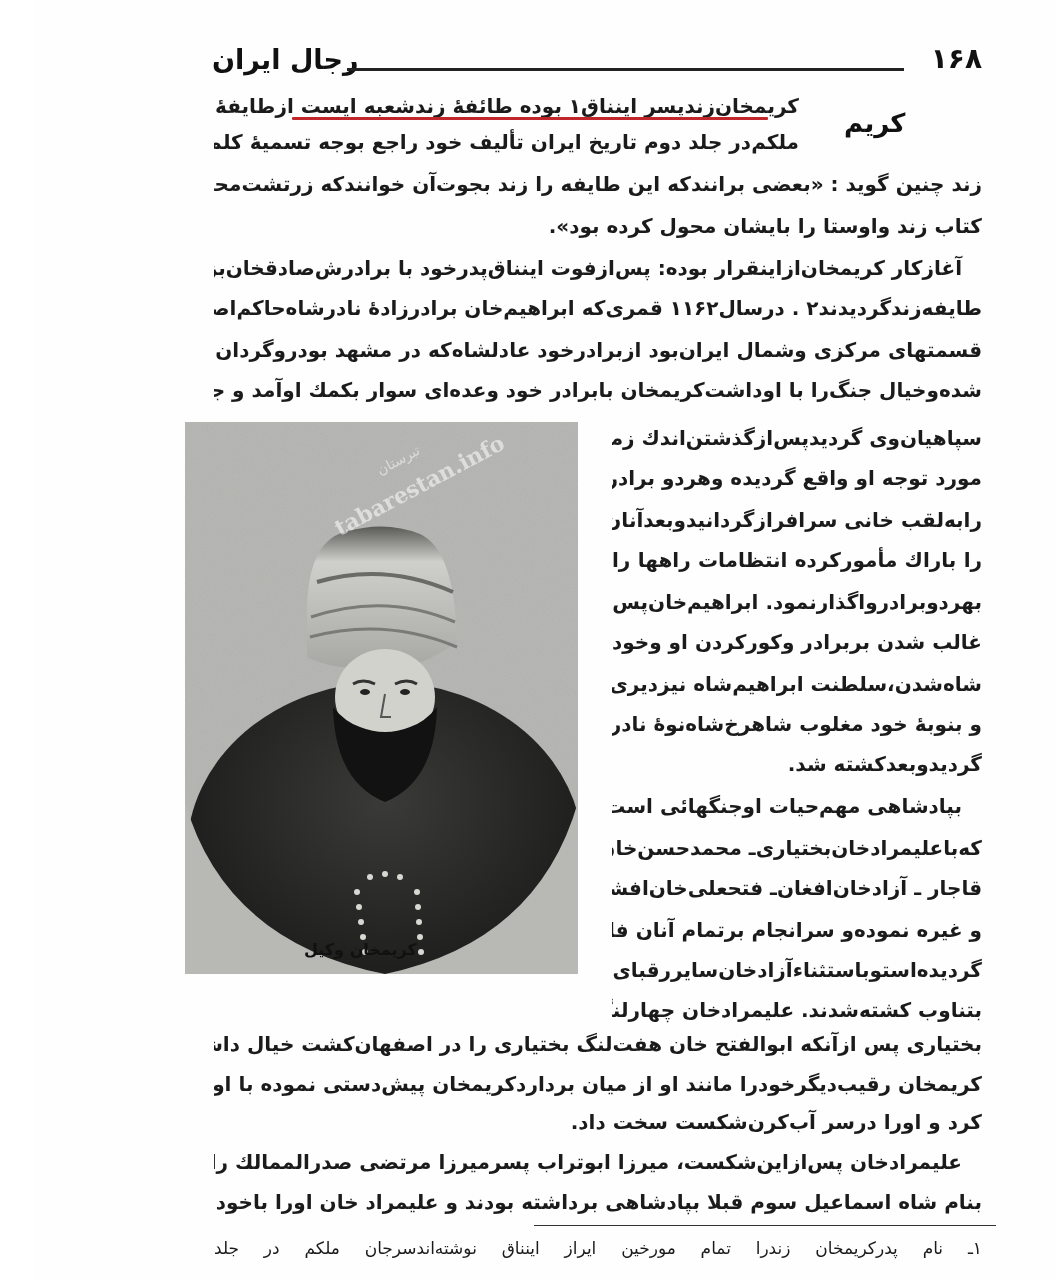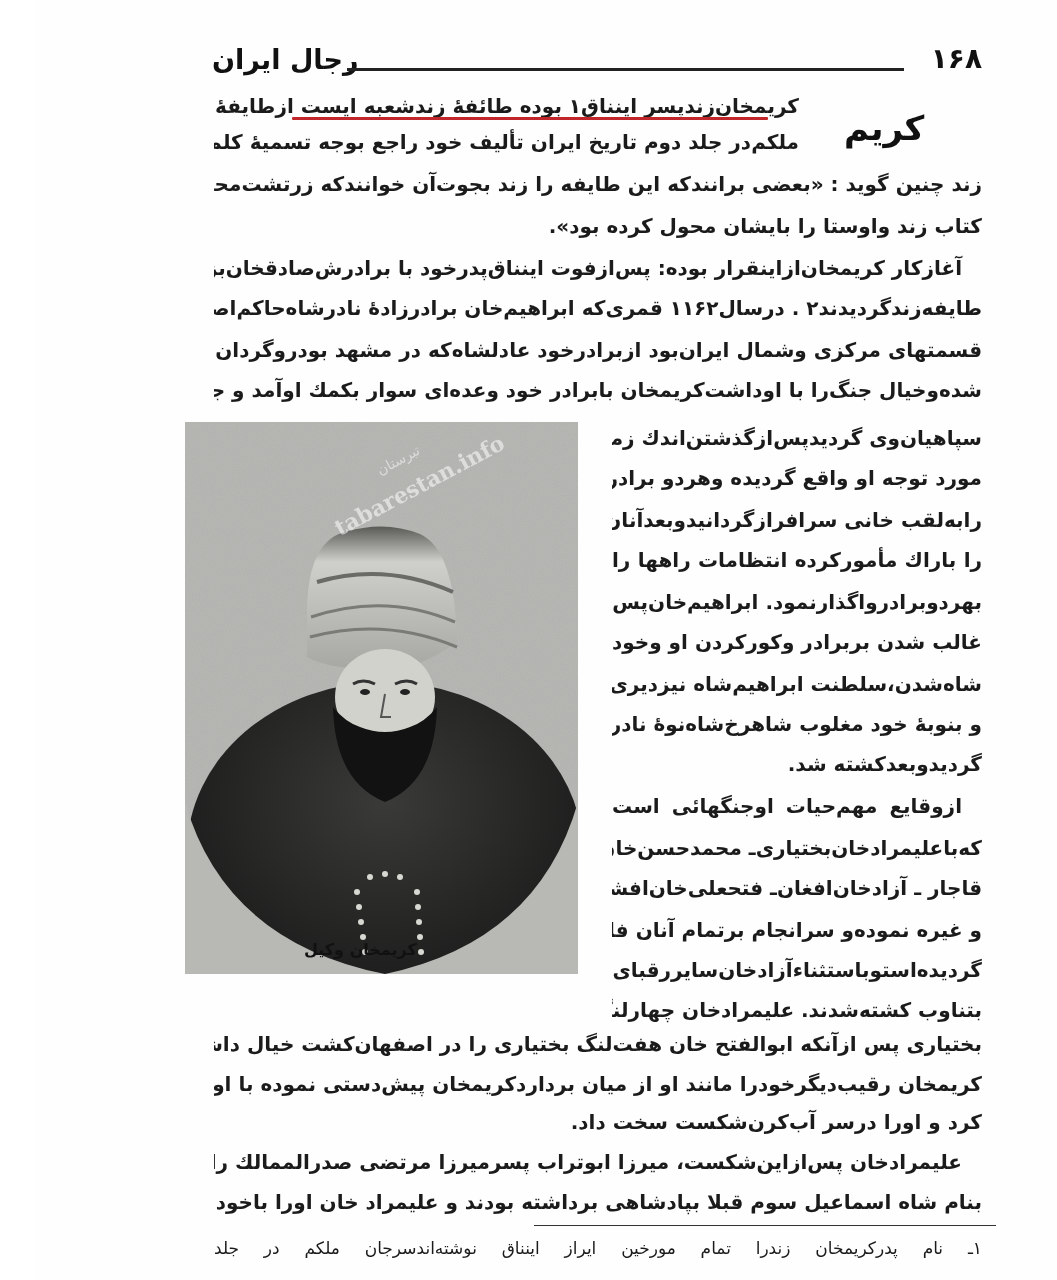--- a/index.html
+++ b/index.html
@@ -54,21 +54,21 @@
       top: 2px;
       font-size: 28px;
       font-weight: bold;
       color: #111;
       text-align: center;
     }
     .side-heading {
       position: absolute;
       left: 810px;
       top: 108px;
-      font-size: 34px;
+      font-size: 26px;
       font-weight: bold;
       direction: rtl;
       color: #111;
     }
     .line {
       position: absolute;
       direction: rtl;
       text-align: justify;
       text-align-last: justify;
       white-space: nowrap;
@@ -233,21 +233,21 @@
 
   <div class="line narrow" style="top:424px;">سپاهیان‌وی گردیدپس‌ازگذشتن‌اندك زمانی</div>
   <div class="line narrow" style="top:506px;">رابه‌لقب خانی سرافرازگردانیدوبعدآنان</div>
   <div class="line narrow" style="top:464px;">مورد توجه او واقع گردیده وهردو برادر</div>
   <div class="line narrow" style="top:546px;">را باراك مأمورکرده انتظامات راهها را</div>
   <div class="line narrow" style="top:588px;">بهردوبرادرواگذارنمود. ابراهیم‌خان‌پس‌از</div>
   <div class="line narrow" style="top:628px;">غالب شدن بربرادر وکورکردن او وخود</div>
   <div class="line narrow" style="top:670px;">شاه‌شدن،سلطنت ابراهیم‌شاه نیزدیری‌نپائید</div>
   <div class="line narrow" style="top:710px;">و بنوبهٔ خود مغلوب شاهرخ‌شاه‌نوهٔ نادرشاه</div>
   <div class="line narrow last" style="top:750px;">گردیدوبعدکشته شد.</div>
-  <div class="line narrow indent" style="top:792px;">ازوقایع مهم‌حیات اوجنگهائی است</div>
+  <div class="line narrow indent" style="top:792px;">بپادشاهی مهم‌حیات اوجنگهائی است</div>
   <div class="line narrow" style="top:834px;">که‌باعلیمرادخان‌بختیاری‌ـ محمدحسن‌خان</div>
   <div class="line narrow" style="top:874px;">قاجار ـ آزادخان‌افغان‌ـ فتحعلی‌خان‌افشار</div>
   <div class="line narrow" style="top:916px;">و غیره نموده‌و سرانجام برتمام آنان فایق</div>
   <div class="line narrow" style="top:956px;">گردیده‌استو‌باستثناء‌آزادخان‌سایررقبای‌او</div>
   <div class="line narrow" style="top:996px;">بتناوب کشته‌شدند. علیمرادخان چهارلنگ</div>
 
   <span class="caption">کریمخان وکیل</span>
 
   <div class="line full" style="top:1030px;">بختیاری پس ازآنکه ابوالفتح خان هفت‌لنگ بختیاری را در اصفهان‌کشت خیال داشت‌که</div>
   <div class="line full" style="top:1070px;">کریمخان رقیب‌دیگرخودرا مانند او از میان بردارد‌کریمخان پیش‌دستی نموده با اوجنگ</div>

